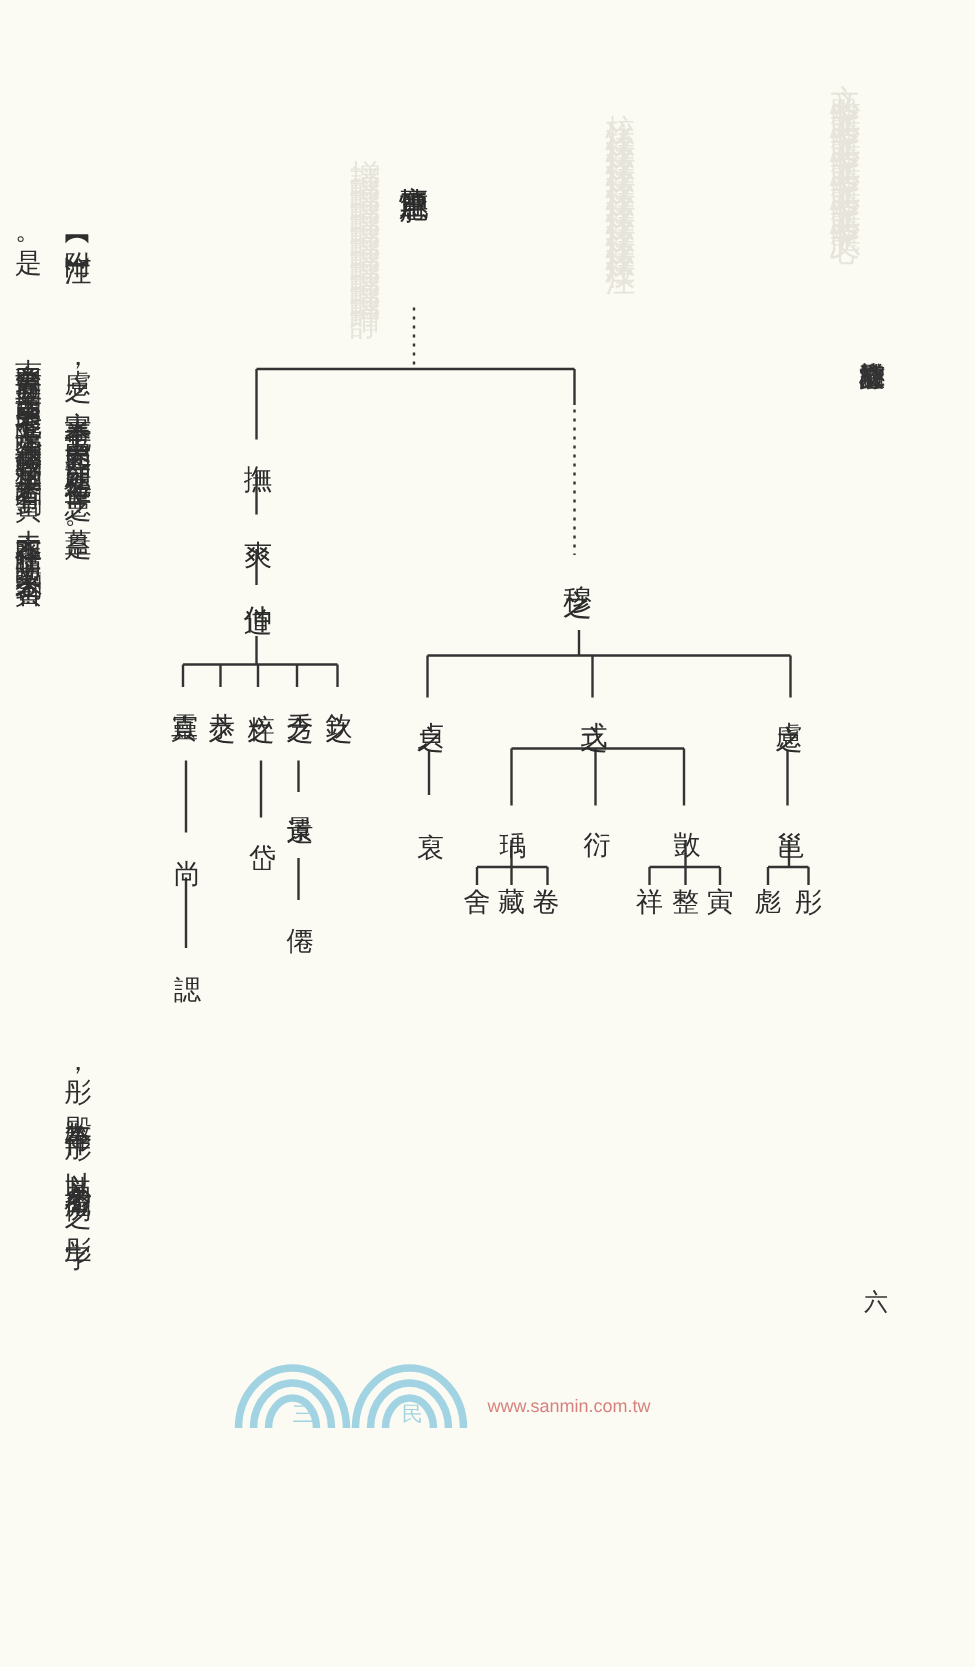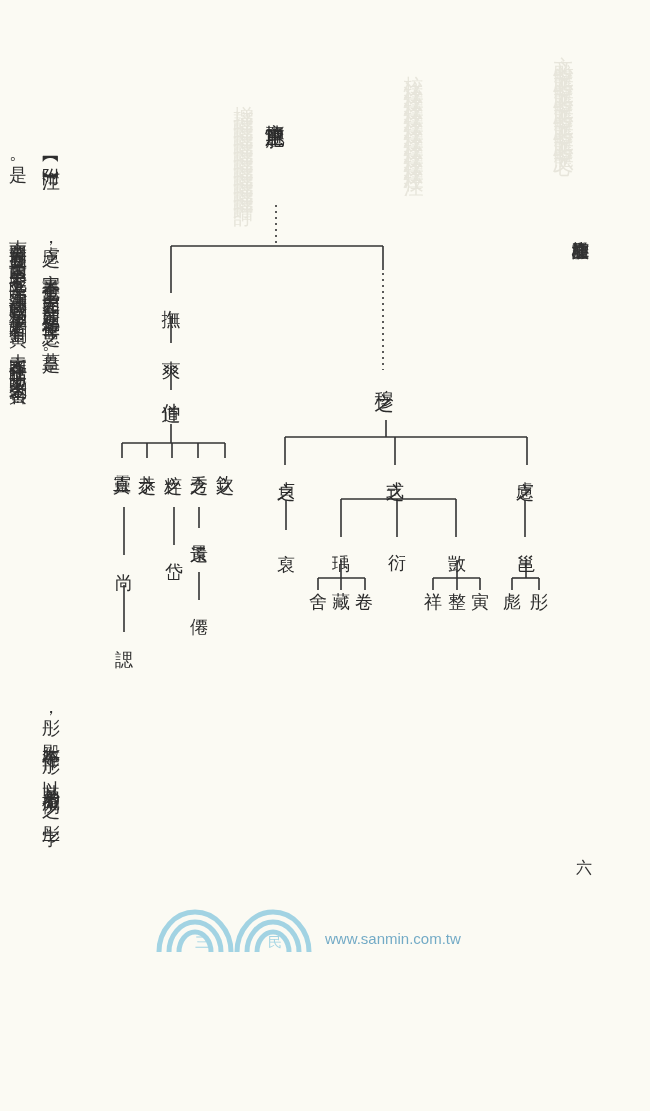--- a/index.html
+++ b/index.html
@@ -20,21 +20,21 @@
   }
   .running-header { left: 572px; top: 228px; font-size: 17px; letter-spacing: 0px; color: #333; }
   .page-number { left: 576px; top: 846px; font-size: 16px; color: #333; }
   .node { font-size: 19px; color: #2b2b2b; letter-spacing: 2px; }
   .node.sm { font-size: 18px; letter-spacing: 1px; }
   .h-node { position: absolute; font-size: 18px; color: #2b2b2b; white-space: nowrap; line-height: 1; letter-spacing: 3px; }
   svg.tree { position: absolute; left: 0; top: 0; width: 650px; height: 1111px; pointer-events: none; }
   .note { font-size: 18px; color: #2e2e2e; letter-spacing: 3.2px; }
   .watermark { position: absolute; left: 155px; top: 888px; width: 340px; height: 66px; opacity: 0.55; }
   .wm-title { position: absolute; left: 170px; top: 2px; font-family: "Liberation Serif", serif; font-size: 30px; color: #4aa8cf; letter-spacing: 2px; }
-  .wm-url { position: absolute; left: 170px; top: 42px; font-family: "Liberation Sans", sans-serif; font-size: 15px; color: #0369a1; }
+  .wm-url { position: absolute; left: 170px; top: 42px; font-family: "Liberation Sans", sans-serif; font-size: 12px; color: #b91c1c; }
   .wm-char { position: absolute; font-size: 14px; color: #5bb5d6; }
   .ghost { position: absolute; color: #e3e1d6; font-size: 20px; writing-mode: vertical-rl; text-orientation: upright; line-height: 1.6; letter-spacing: 4px; opacity: 0.8; }
 </style>
 </head>
 <body>
 
 <div class="page">
 
   <div class="ghost" style="left:460px;top:40px;height:960px;width:120px;">文心雕龍文心雕龍文心雕龍文心雕龍文心雕龍文心雕龍文心</div>
   <div class="ghost" style="left:300px;top:60px;height:940px;width:130px;">校注校注校注校注校注校注校注校注校注校注校注校注校注</div>

